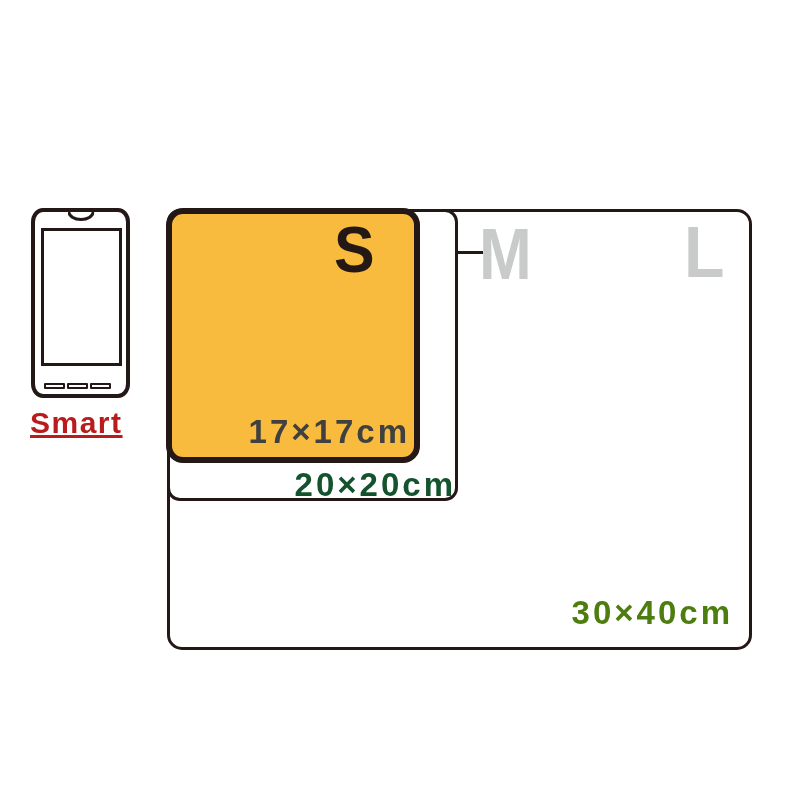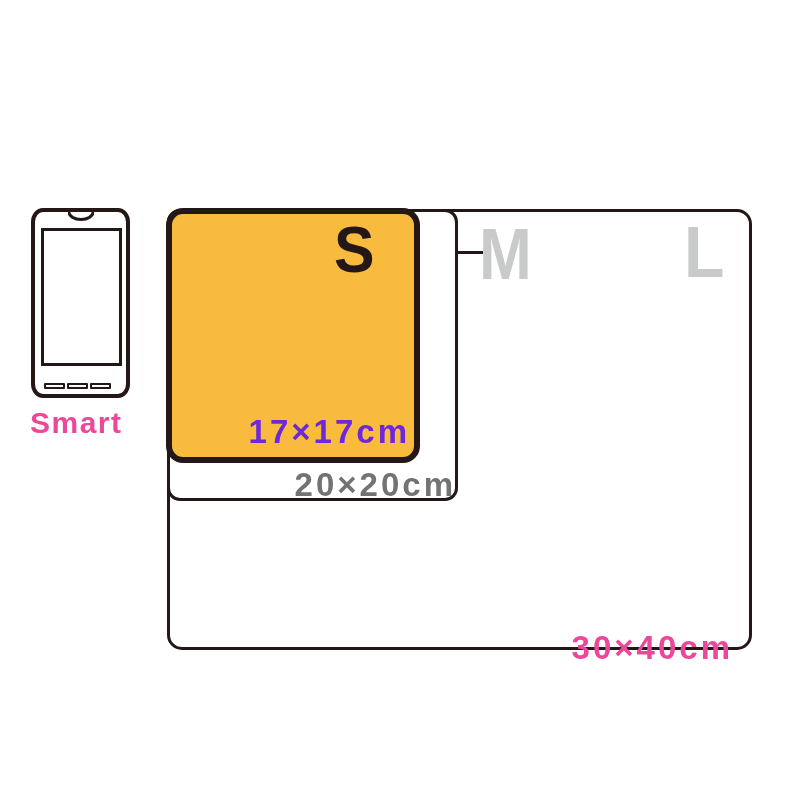--- a/index.html
+++ b/index.html
@@ -72,29 +72,29 @@
   .dim-label {
     position: absolute;
     font-size: 33px;
     font-weight: bold;
     line-height: 1;
     letter-spacing: 3px;
     white-space: nowrap;
   }
   #dim-s {
     right: 390px; top: 415px;
-    color: #6d28d9;
+    color: #404040;
   }
   #dim-m {
     right: 344px; top: 468px;
-    color: #737373;
+    color: #14532d;
   }
   #dim-l {
-    right: 67px; top: 631px;
-    color: #ec4899;
+    right: 67px; top: 596px;
+    color: #4d7c0f;
   }
   
   #m-tick {
     position: absolute;
     left: 456px; top: 251px;
     width: 27px; height: 3px;
     background: #231815;
   }
   
   #phone-body {
@@ -139,21 +139,22 @@
     border-radius: 1px;
   }
   
   #phone-label {
     position: absolute;
     left: 30px; top: 407px;
     font-size: 30px;
     font-weight: bold;
     line-height: 31px;
     letter-spacing: 1.5px;
-    color: #ec4899;
+    color: #b91c1c;
+    text-decoration: underline;
   }
 </style>
 </head>
 <body>
 
 <div id="canvas">
 
   <div id="rect-l" class="size-rect"></div>
 
   <div id="rect-m" class="size-rect"></div>

